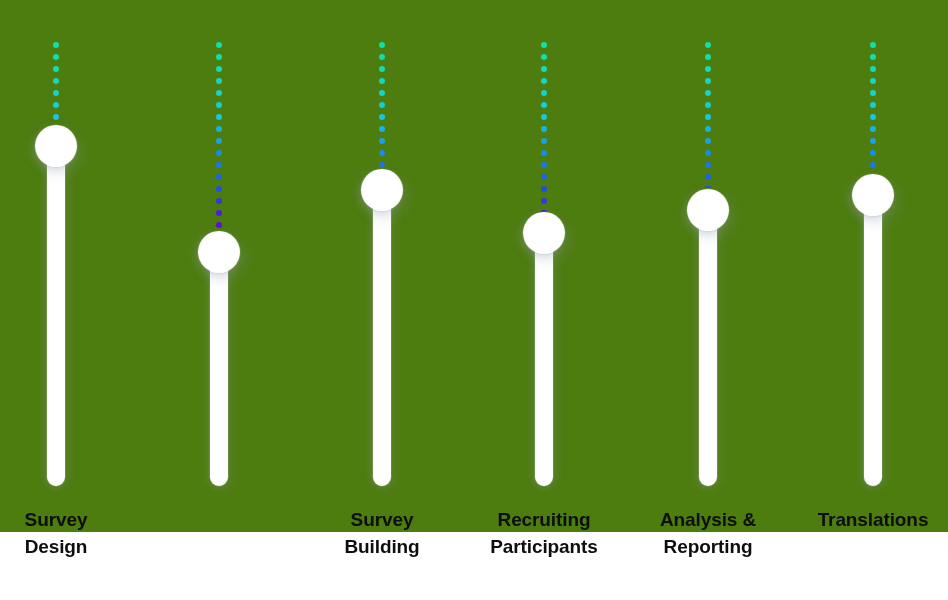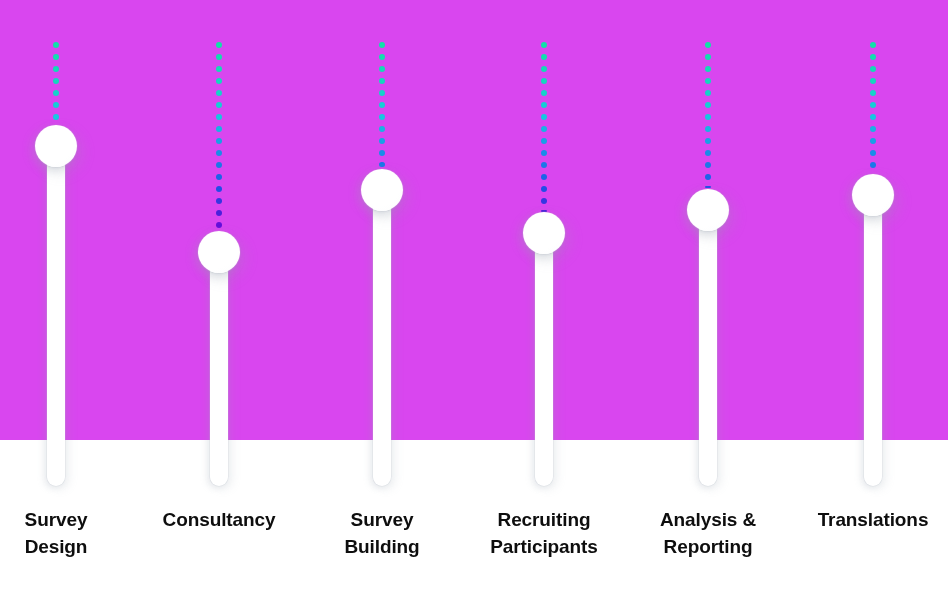--- a/index.html
+++ b/index.html
@@ -12,22 +12,22 @@
     width: 948px;
     height: 600px;
     overflow: hidden;
     font-family: "Liberation Sans", sans-serif;
     -webkit-font-smoothing: antialiased;
   }
 
   #stage {
     position: relative;
     width: 948px;
-    height: 440px;
-    background: #d946ef;
+    height: 532px;
+    background: #4d7c0f;
   }
 
   
   .step-col {
     position: absolute;
     top: 0;
     height: 600px;
     width: 160px;
   }
 
@@ -126,21 +126,20 @@
         <span class="dot" style="top: 108px; height: 6px; background: rgb(26, 140, 232);"></span>
         <span class="dot" style="top: 120px; height: 6px; background: rgb(28, 119, 231);"></span>
         <span class="dot" style="top: 132px; height: 6px; background: rgb(29, 99, 231);"></span>
         <span class="dot" style="top: 144px; height: 6px; background: rgb(33, 78, 230);"></span>
         <span class="dot" style="top: 156px; height: 6px; background: rgb(54, 55, 225);"></span>
         <span class="dot" style="top: 168px; height: 6px; background: rgb(75, 32, 220);"></span>
         <span class="dot" style="top: 180px; height: 6px; background: rgb(99, 16, 218);"></span>
       </div>
       <div class="rod" style="top: 252px; height: 234px;"></div>
       <div class="knob" style="top: 231px;"></div>
-      <div class="caption" style="top: 506px;">Consultancy</div>
     </div>
     <div class="step-col" style="left: 302px;">
       <div class="dot-trail" style="top: 42px; height: 125px;">
         <span class="dot" style="top: 0px; height: 6px; background: rgb(16, 224, 168);"></span>
         <span class="dot" style="top: 12px; height: 6px; background: rgb(18, 221, 176);"></span>
         <span class="dot" style="top: 24px; height: 6px; background: rgb(19, 218, 183);"></span>
         <span class="dot" style="top: 36px; height: 6px; background: rgb(21, 214, 191);"></span>
         <span class="dot" style="top: 48px; height: 6px; background: rgb(21, 210, 202);"></span>
         <span class="dot" style="top: 60px; height: 6px; background: rgb(22, 205, 213);"></span>
         <span class="dot" style="top: 72px; height: 6px; background: rgb(22, 199, 224);"></span>

